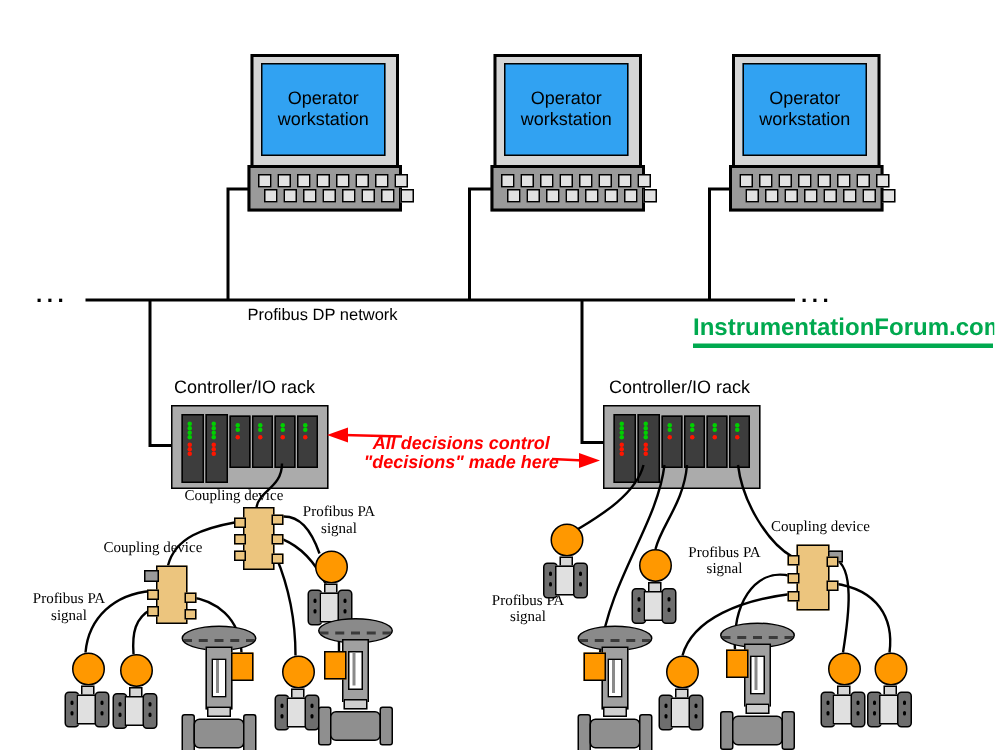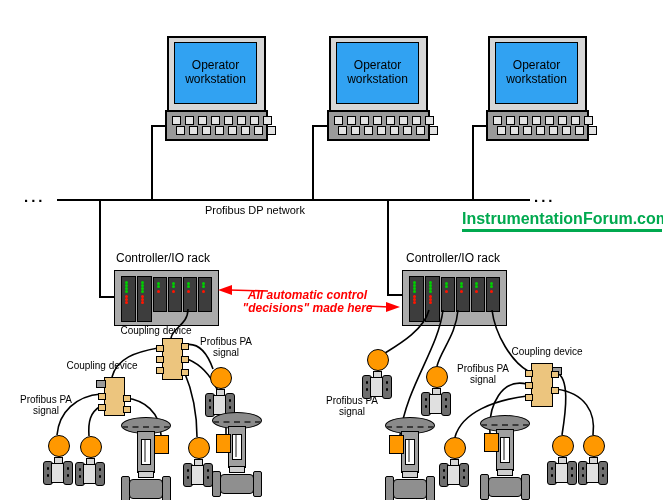--- a/index.html
+++ b/index.html
@@ -1,26 +1,26 @@
 <!DOCTYPE html>
 <html><head>
 <meta charset="utf-8">
 <style>
   html,body{margin:0;padding:0;background:#fff;}
   #canvas{position:relative;width:663px;height:500px;background:#fff;overflow:hidden;
           font-family:"Liberation Sans",sans-serif;color:#000;}
   .abs{position:absolute;}
   
   .title{font-size:13px;font-weight:bold;text-align:center;z-index:6;}
-  .net-label{font-size:11px;text-align:right;z-index:6;}
+  .net-label{font-size:11px;text-align:left;z-index:6;}
   .dots{font-size:15px;font-weight:bold;letter-spacing:3px;z-index:6;}
   .watermark{font-size:16px;font-weight:bold;color:#00a94f;text-align:right;
              border-bottom:3px solid #00a94f;padding-bottom:1px;z-index:6;cursor:pointer;}
   .rack-label{font-size:12px;z-index:6;}
-  .small-label{font-size:10px;line-height:1.12;text-align:center;z-index:6;}
+  .small-label{font-size:10px;line-height:1.12;text-align:center;z-index:6;font-family:Liberation Serif, serif;}
   .annotation{font-size:12px;font-weight:bold;font-style:italic;color:#ff0000;
               text-align:center;line-height:1.05;z-index:6;}
   
   .monitor{width:95px;height:74px;background:#d6d6d6;border:2px solid #000;z-index:2;}
   .screen{position:absolute;left:5px;top:4px;width:81px;height:60px;background:#31a2f2;
           border:1px solid #000;display:flex;align-items:center;justify-content:center;
           text-align:center;font-size:12px;line-height:1.15;}
   .keyboard{width:99px;height:27px;background:#9a9a9a;border:2px solid #000;z-index:2;}
   .krow{position:absolute;display:flex;gap:4px;}
   .key{width:7px;height:7px;background:#e2e2e2;border:1px solid #000;display:block;}
@@ -309,21 +309,21 @@
             <i class="led g"></i>
           </span>
           <span>
             <i class="led r"></i>
           </span>
         </span>
     </div>
   </div>
 
   <div class="abs annotation" style="left:225px;top:289px;width:165px;">
-    <div>All automatic control</div>
+    <div>All decisions control</div>
     <div>"decisions" made here</div>
   </div>
 
   <div class="abs small-label" style="left:96px;top:325px;width:120px;">Coupling device</div>
   <div class="abs coupler" style="left:162px;top:338px;width:19px;height:40px;">
     <span class="port l" style="top:6px;"></span>
     <span class="port l" style="top:17px;"></span>
     <span class="port l" style="top:28px;"></span>
     <span class="port r" style="top:4px;"></span>
     <span class="port r" style="top:17px;"></span>

